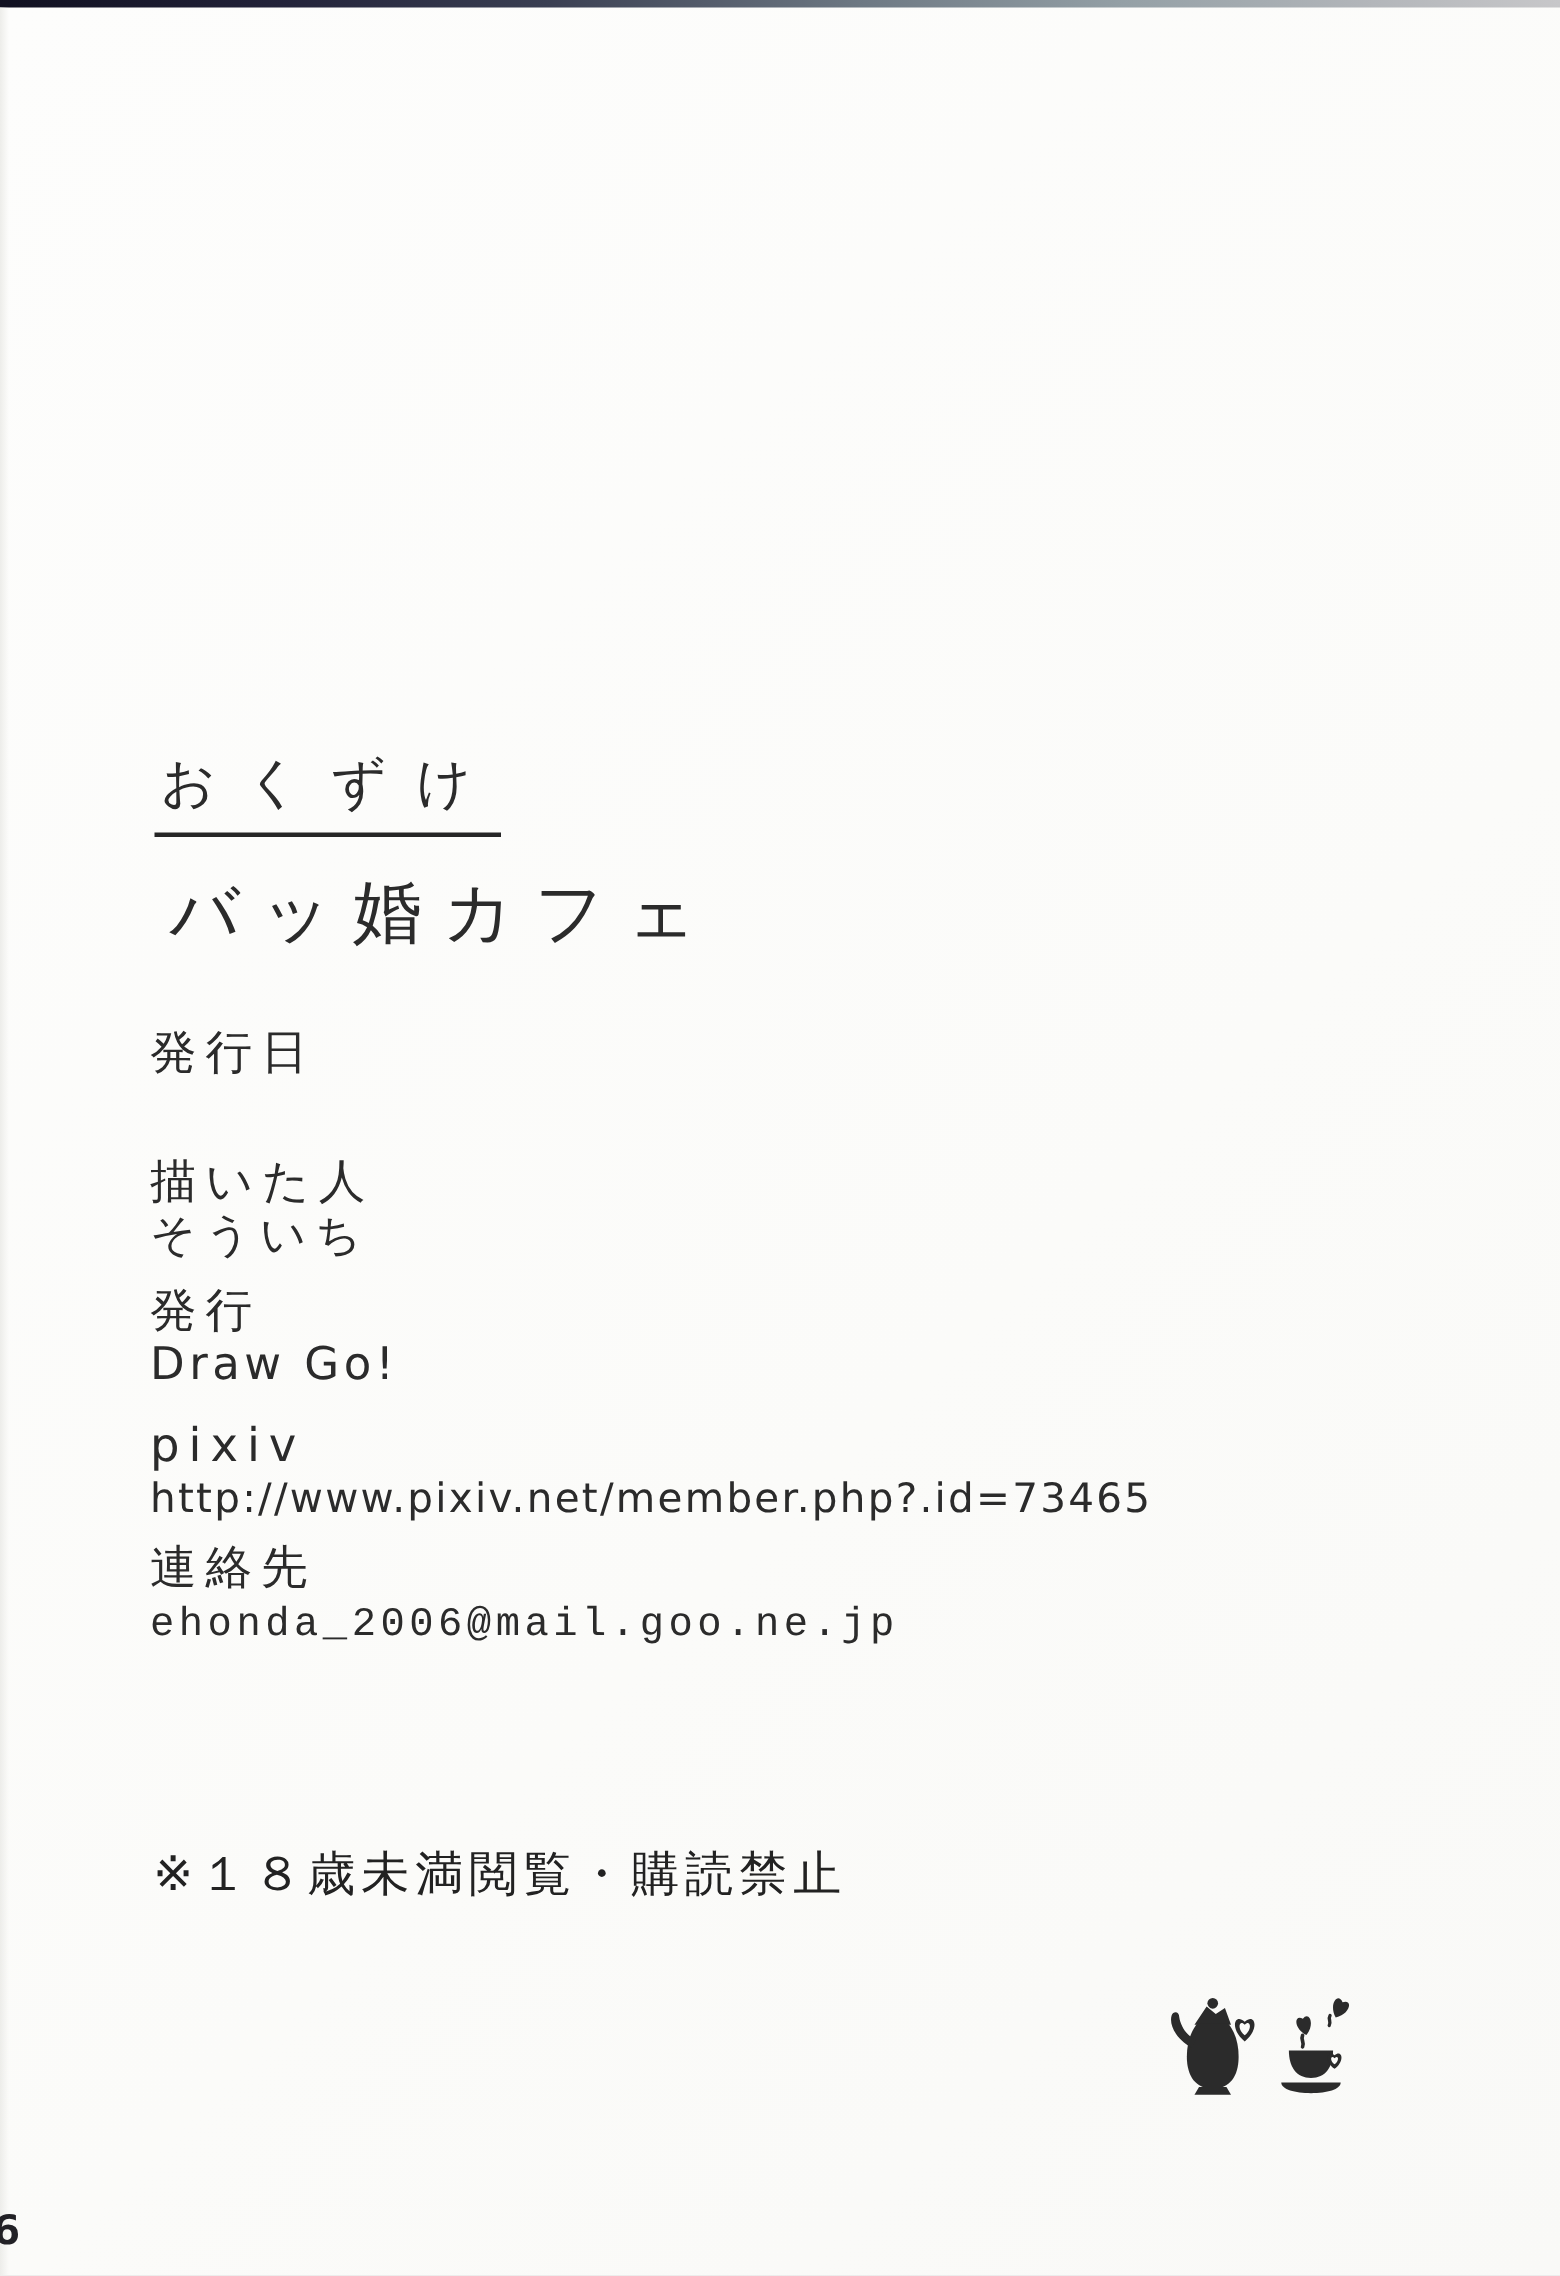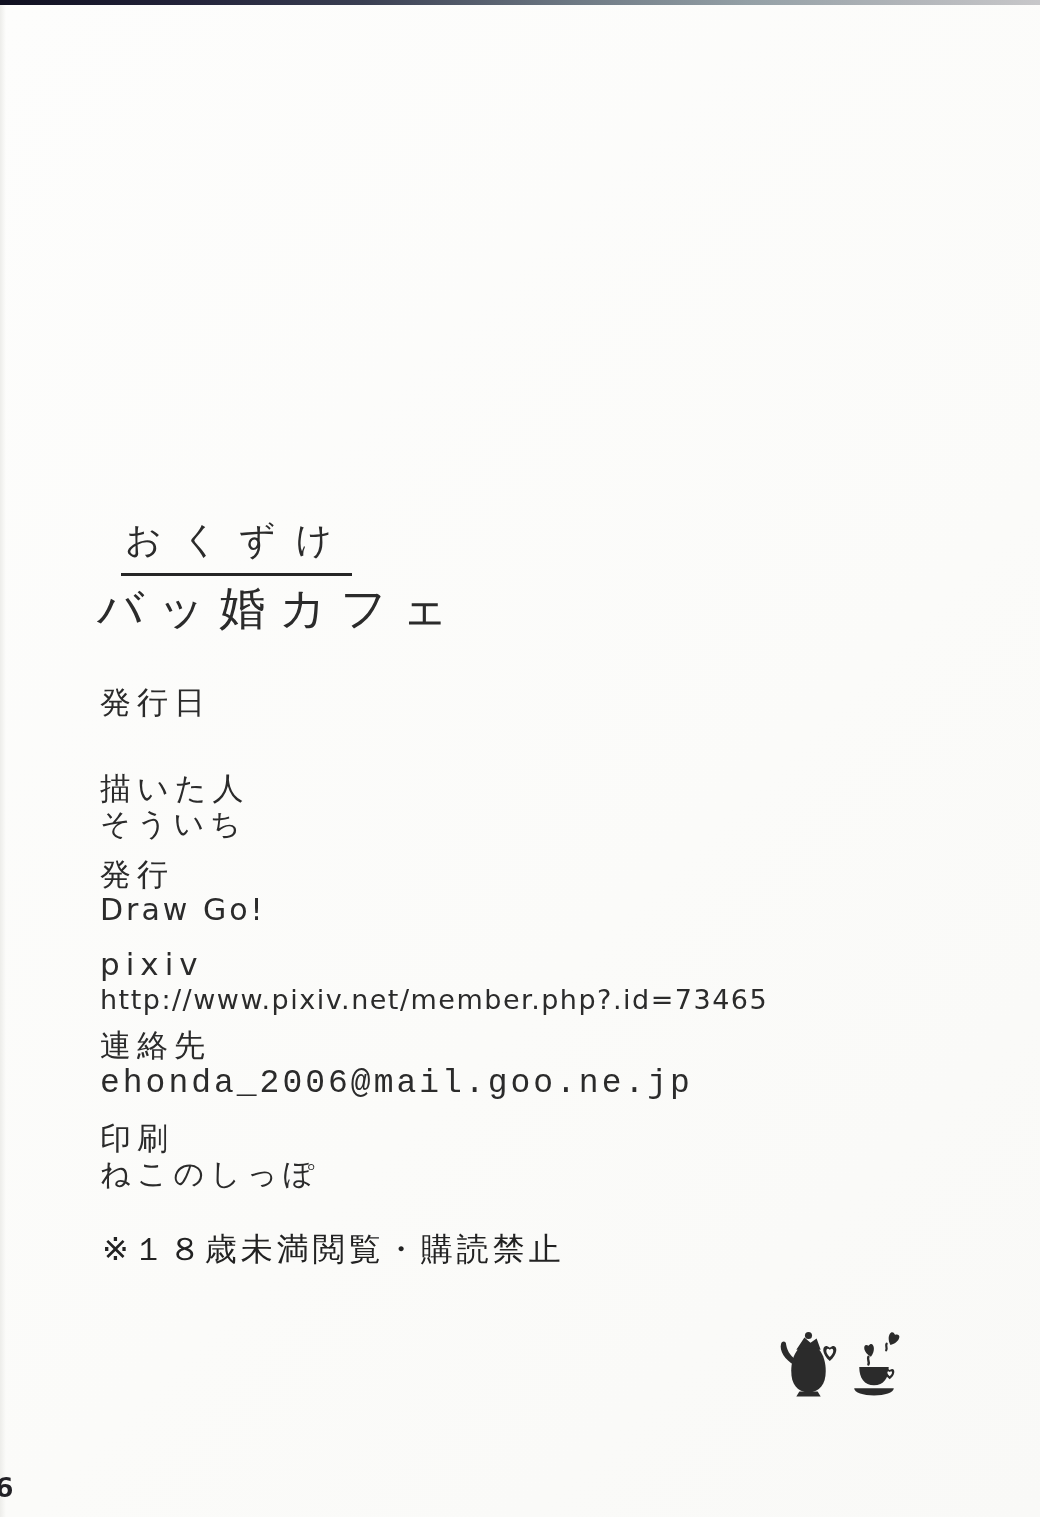--- a/index.html
+++ b/index.html
@@ -40,30 +40,30 @@
     letter-spacing: 0;
     color: #222126;
     transform: scaleX(1.15);
     transform-origin: left;
   }
   
   .heading {
     position: absolute;
     left: 103px;
     top: 498px;
-    margin: 18px;
+    margin: 0;
     font-size: 36px;
     font-weight: normal;
     letter-spacing: 20px;
     padding: 0 0 8px 4px;
     border-bottom: 3px solid #262626;
   }
   .book-title {
     position: absolute;
-    left: 97px;
+    left: 113px;
     top: 578px;
     margin: 0;
     font-size: 46px;
     font-weight: normal;
     letter-spacing: 14px;
     white-space: nowrap;
   }
   .field {
     position: absolute;
     left: 100px;
@@ -76,21 +76,21 @@
   }
   .field .value {
     font-size: 30px;
     letter-spacing: 5px;
     line-height: 36px;
   }
   .field .v-date   { letter-spacing: 13px; }
   .field .v-kana   { letter-spacing: 6px; }
   .field .v-ascii  { letter-spacing: 3px; }
   .field .v-url    { font-size: 27px; letter-spacing: 1.5px; }
-  .field .v-email  { font-size: 33px; letter-spacing: 3px; text-align: right; }
+  .field .v-email  { font-size: 27px; letter-spacing: 3px; text-align: right; }
   .f-date    { top: 684px; text-align: center; }
   .f-artist  { top: 770px; }
   .f-pub     { top: 856px; }
   .f-pixiv   { top: 946px; }
   .f-contact { top: 1030px; font-family: Liberation Mono, monospace; }
   .f-print   { top: 1120px; }
   .notices {
     position: absolute;
     left: 102px;
     top: 1230px;
@@ -139,24 +139,20 @@
   <div class="field f-pixiv">
     <div class="label">pixiv</div>
     <div class="value v-url">http://www.pixiv.net/member.php?.id=73465</div>
   </div>
 
   <div class="field f-contact">
     <div class="label">連絡先</div>
     <div class="value v-email">ehonda_2006@mail.goo.ne.jp</div>
   </div>
 
-  <div class="field f-print">
-    <div class="label">印刷</div>
-    <div class="value v-kana">ねこのしっぽ</div>
-  </div>
 
   <div class="notices">
     <div class="notice-line">※１８歳未満閲覧・購読禁止</div>
   </div>
 
   <svg class="illustration" viewBox="0 0 130 70" xmlns="http://www.w3.org/2000/svg">
     <g fill="#2b2b2b">
 
       <circle cx="32" cy="7" r="3.5"></circle>
 

